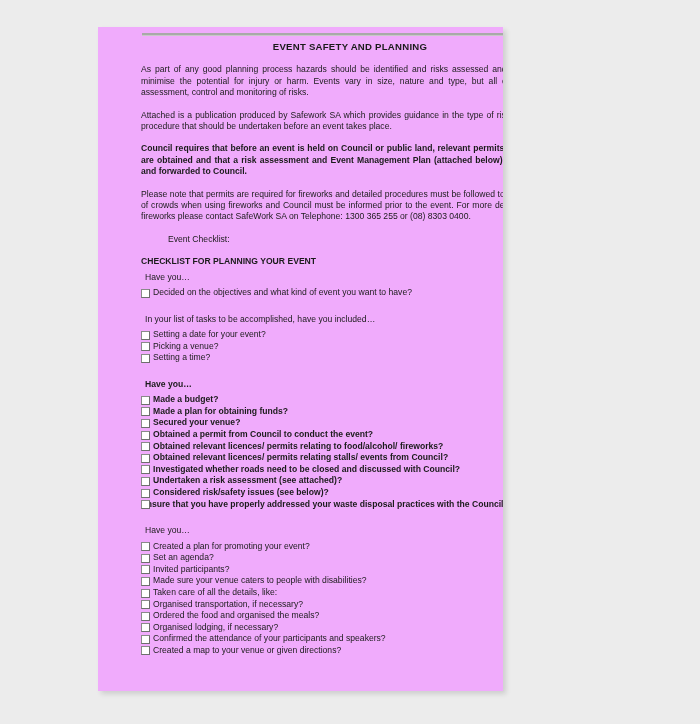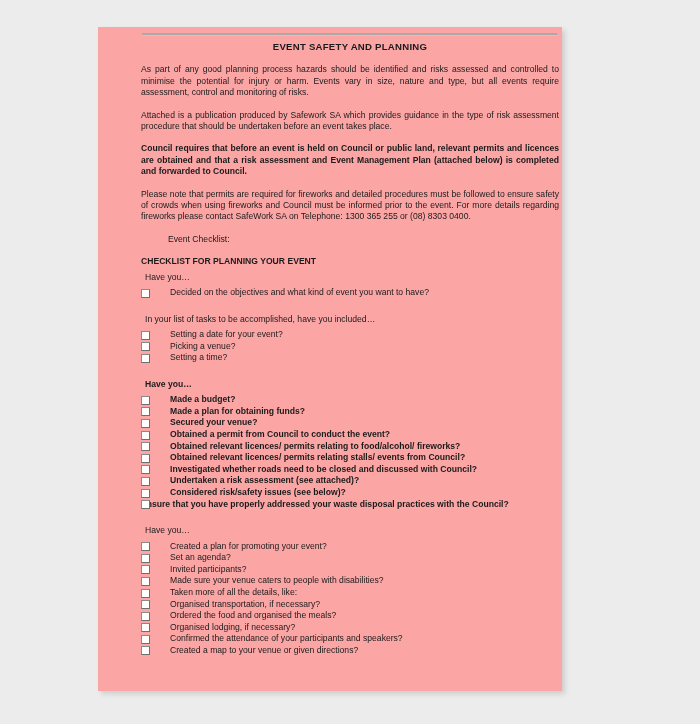--- a/index.html
+++ b/index.html
@@ -12,23 +12,23 @@
     background: #ececec;
     font-family: "Liberation Sans", sans-serif;
     overflow: hidden;
   }
 
   
   #page {
     position: absolute;
     left: 98px;
     top: 27px;
-    width: 464px;
+    width: 405px;
     height: 664px;
-    background: #fca5a5;
+    background: #f0abfc;
     box-shadow: 3px 3px 5px rgba(0,0,0,0.13);
     overflow: hidden;
   }
 
   .top-rule {
     position: absolute;
     left: 44px;
     top: 6px;
     width: 415px;
     height: 2px;
@@ -78,21 +78,21 @@
   }
   .group-intro.bold { font-weight: bold; }
 
   ul.checklist {
     list-style: none;
     margin: 0;
     padding: 0;
   }
   ul.checklist li {
     position: relative;
-    padding-left: 29px;
+    padding-left: 12px;
     margin: 0;
     line-height: 11.6px;
   }
   ul.checklist.bold li {
     font-weight: bold;
   }
   ul.checklist li .cbox {
     position: absolute;
     left: 0;
     top: 1.5px;
@@ -233,21 +233,21 @@
       <li>
         <span class="cbox"></span>
         <span class="txt">Invited participants?</span>
       </li>
       <li>
         <span class="cbox"></span>
         <span class="txt">Made sure your venue caters to people with disabilities?</span>
       </li>
       <li>
         <span class="cbox"></span>
-        <span class="txt">Taken more of all the details, like:</span>
+        <span class="txt">Taken care of all the details, like:</span>
       </li>
       <li>
         <span class="cbox"></span>
         <span class="txt">Organised transportation, if necessary?</span>
       </li>
       <li>
         <span class="cbox"></span>
         <span class="txt">Ordered the food and organised the meals?</span>
       </li>
       <li>

